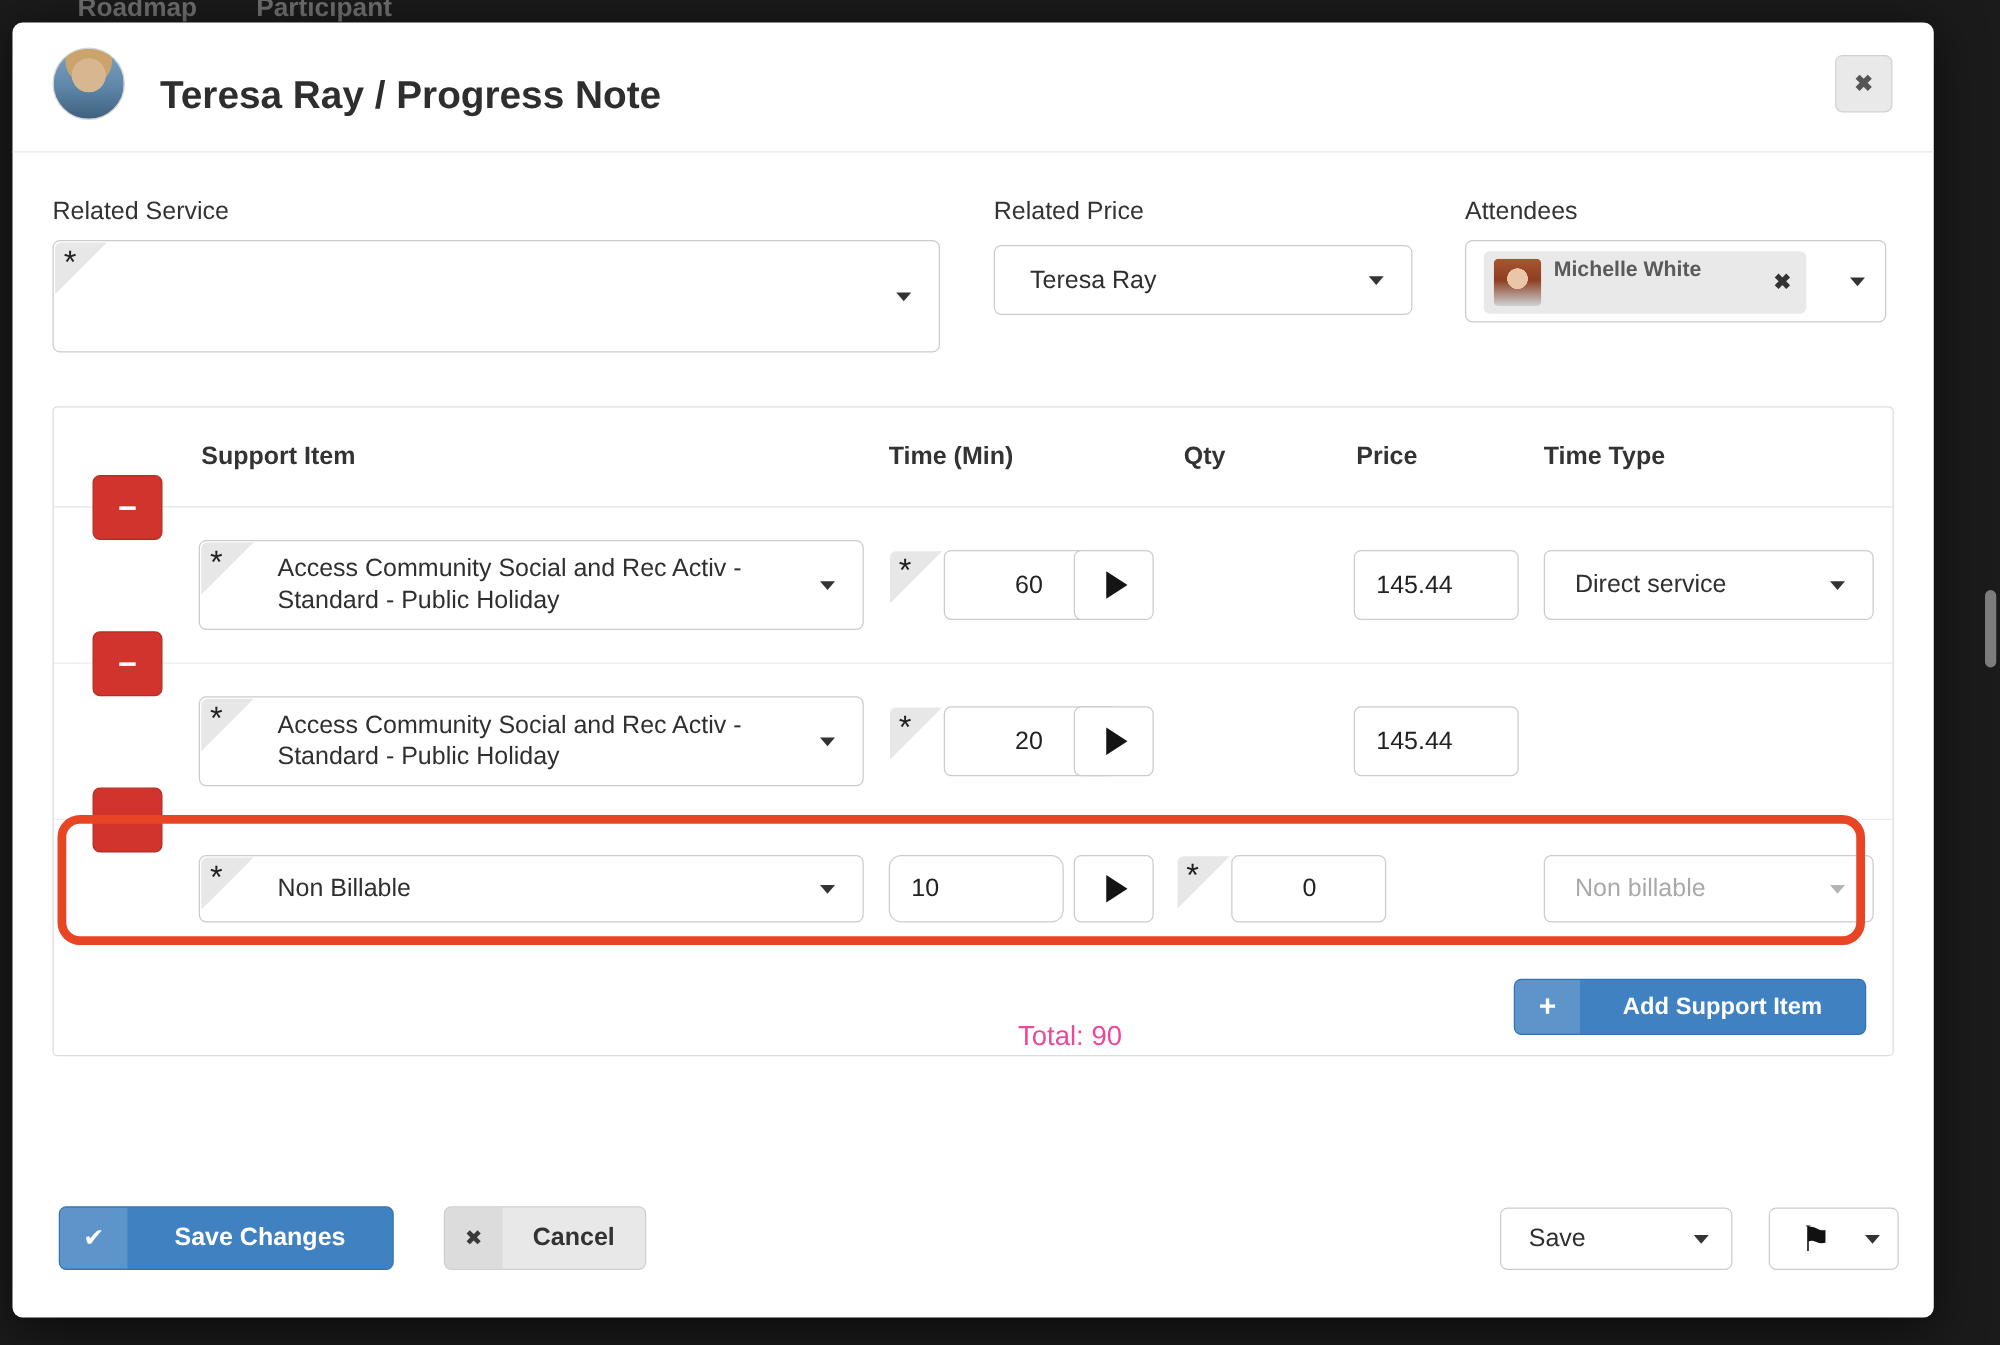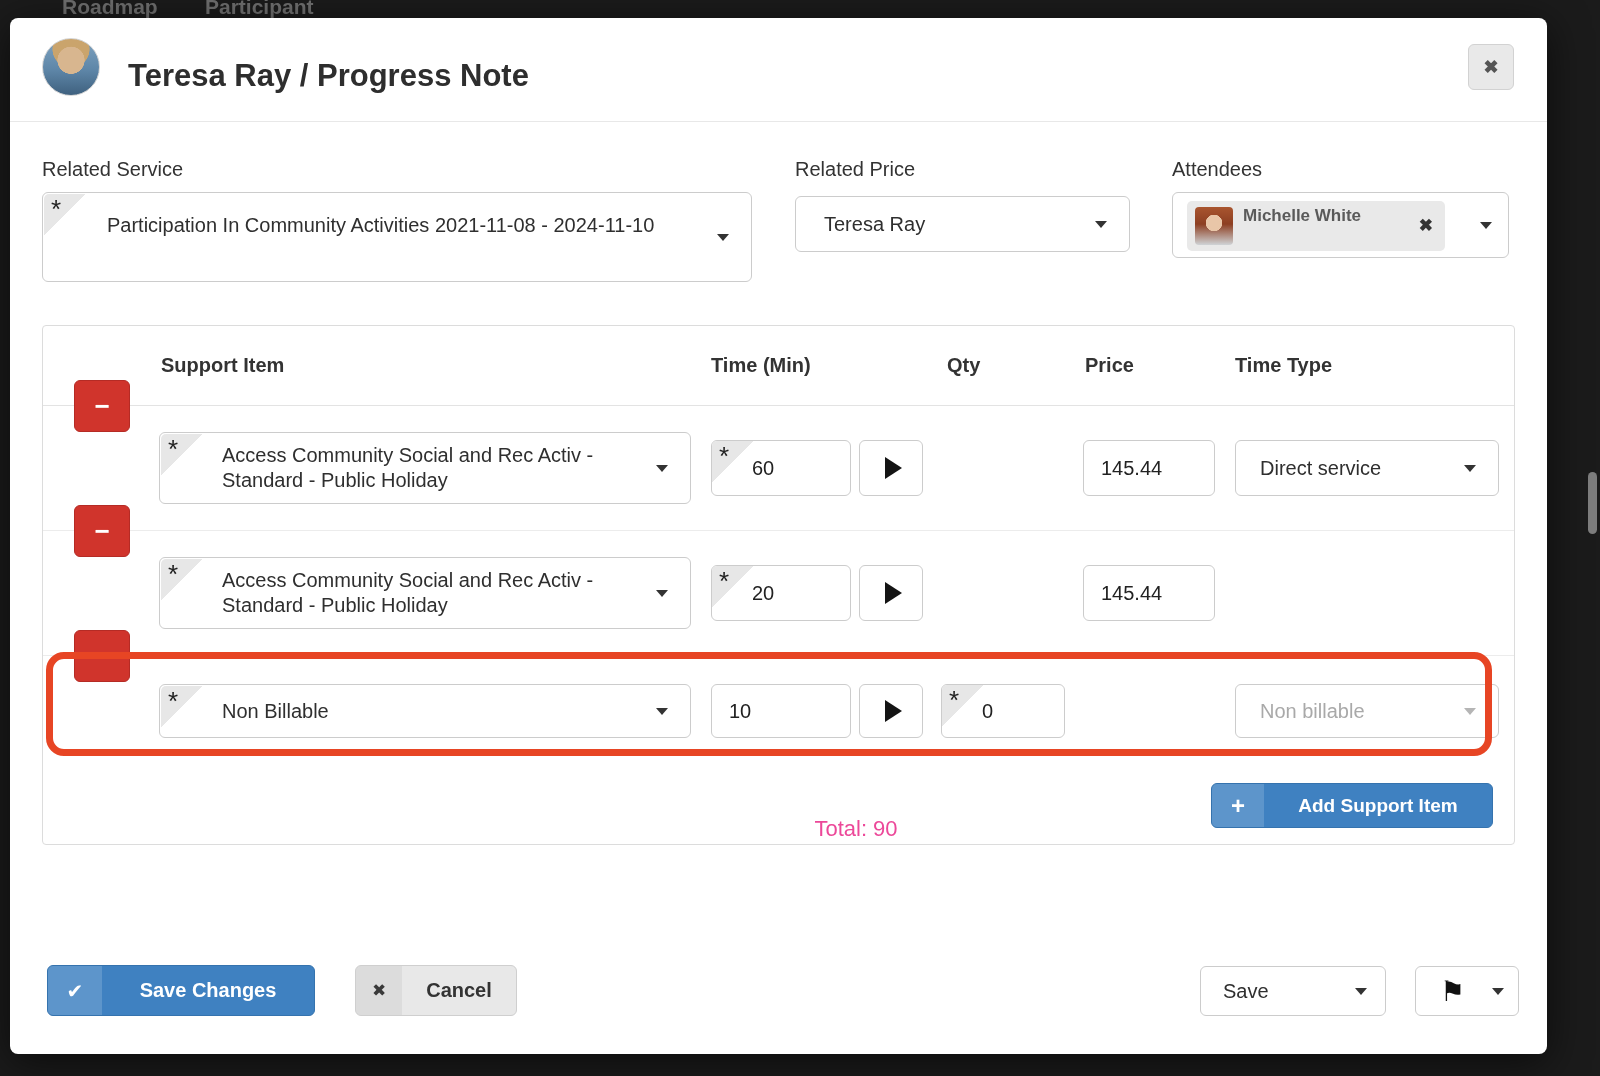--- a/index.html
+++ b/index.html
@@ -82,23 +82,23 @@
 
   .sel.row-sel { left:116px; width:532px; }
   .r12 .sel.row-sel { height:72px; margin-top:-36px; }
   .r3  .sel.row-sel { height:54px; margin-top:-27px; }
   .sel.row-sel .sel-text { left:62px; right:44px; top:50%; transform:translateY(-50%); }
 
   .tin { position:absolute; top:50%; margin-top:-28px; height:56px; background:#fff;
     border:1px solid #ccc; border-radius:6px; font-size:20px; color:#222;
     font-family:"Liberation Sans", sans-serif; }
   .r3 .tin { margin-top:-27px; height:54px; }
-  .tin.time { left:668px; width:140px; }
+  .tin.time { left:668px; width:140px;border-radius:10px; }
   .tin.price{ left:1040px; width:132px; }
-  .tin.pad-req { padding-left:40px; }
+  .tin.pad-req { padding-left:56px;margin-left:44px; }
   .tin.pad-std { padding-left:17px; }
   .in-wrap { position:absolute; top:50%; }
   .in-wrap.w-time { left:668px; width:140px; height:56px; margin-top:-28px; }
   .in-wrap.w-qty  { left:898px; width:124px; height:54px; margin-top:-27px; }
   .in-wrap .tin { position:absolute; left:0; top:0; margin-top:0; width:100%; height:100%; }
 
   .btn-play { position:absolute; left:816px; top:50%; margin-top:-28px; width:64px; height:56px;
     background:#fff; border:1px solid #ccc; border-radius:6px; cursor:pointer;
     display:flex; align-items:center; justify-content:center; }
   .r3 .btn-play { margin-top:-27px; height:54px; }
@@ -168,21 +168,20 @@
   </div>
 
   <div class="f-label" style="left:32px; top:140px;">Related Service</div>
   <div class="f-label" style="left:785px; top:140px;">Related Price</div>
   <div class="f-label" style="left:1162px; top:140px;text-align:center;">Attendees</div>
 
   <div class="sel" id="svc-select">
     <span class="corner">
         <i>*</i>
       </span>
-    <span class="sel-text">Participation In Community Activities 2021-11-08 - 2024-11-10</span>
     <span class="caret"></span>
   </div>
 
   <div class="sel" id="client-select">
     <span class="sel-text">Teresa Ray</span>
     <span class="caret"></span>
   </div>
 
   <div class="sel" id="attendees-select">
     <div class="chip">

